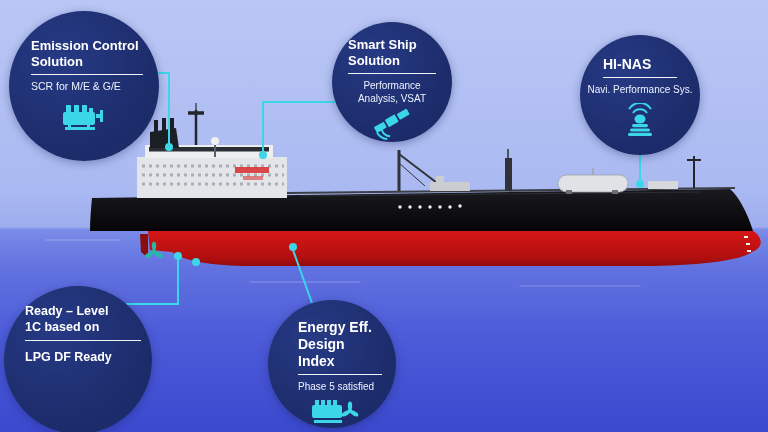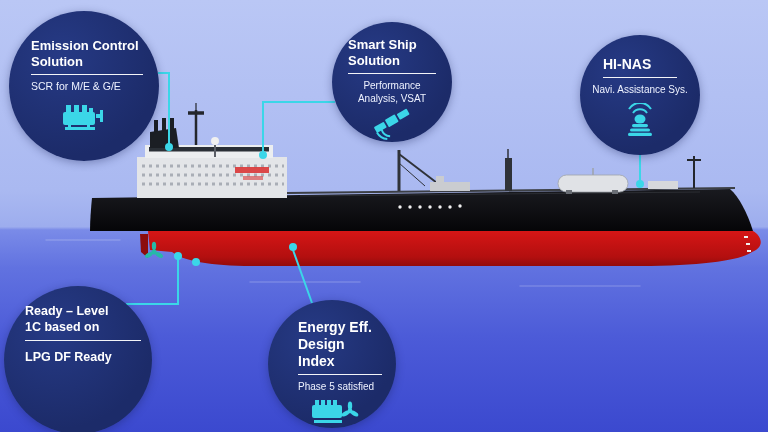--- a/index.html
+++ b/index.html
@@ -204,21 +204,21 @@
       </g>
       <path d="M10,23 A10,10 0 0,0 19,30" stroke="#3bd6e8" stroke-width="2" fill="none"></path>
       <path d="M5,26 A14,14 0 0,0 16,33" stroke="#3bd6e8" stroke-width="2" fill="none"></path>
     </svg>
   </div>
 
   <div class="bubble" style="left:580px; top:35px; width:120px; height:120px; padding-top:21px;">
     <div class="title-block center-block" style="width:74px;">
       <div class="title t14">HI-NAS</div>
     </div>
-    <div class="sub sub-small center-block">Navi. Assistance Sys.</div>
+    <div class="sub sub-small center-block">Navi. Performance Sys.</div>
     <svg class="icon" width="36" height="36" viewBox="0 0 36 36">
       <path d="M11,10 A8.5,8.5 0 0,1 25,10" stroke="#3bd6e8" stroke-width="2" fill="none"></path>
       <path d="M7,6 A13,13 0 0,1 29,6" stroke="#3bd6e8" stroke-width="2" fill="none"></path>
       <g fill="#3bd6e8">
         <ellipse cx="18" cy="16" rx="5.5" ry="4.5"></ellipse>
         <rect x="10" y="21" width="16" height="3.2" rx="1.6"></rect>
         <rect x="8" y="25.4" width="20" height="3.2" rx="1.6"></rect>
         <rect x="6" y="29.8" width="24" height="3.2" rx="1.6"></rect>
       </g>
     </svg>

